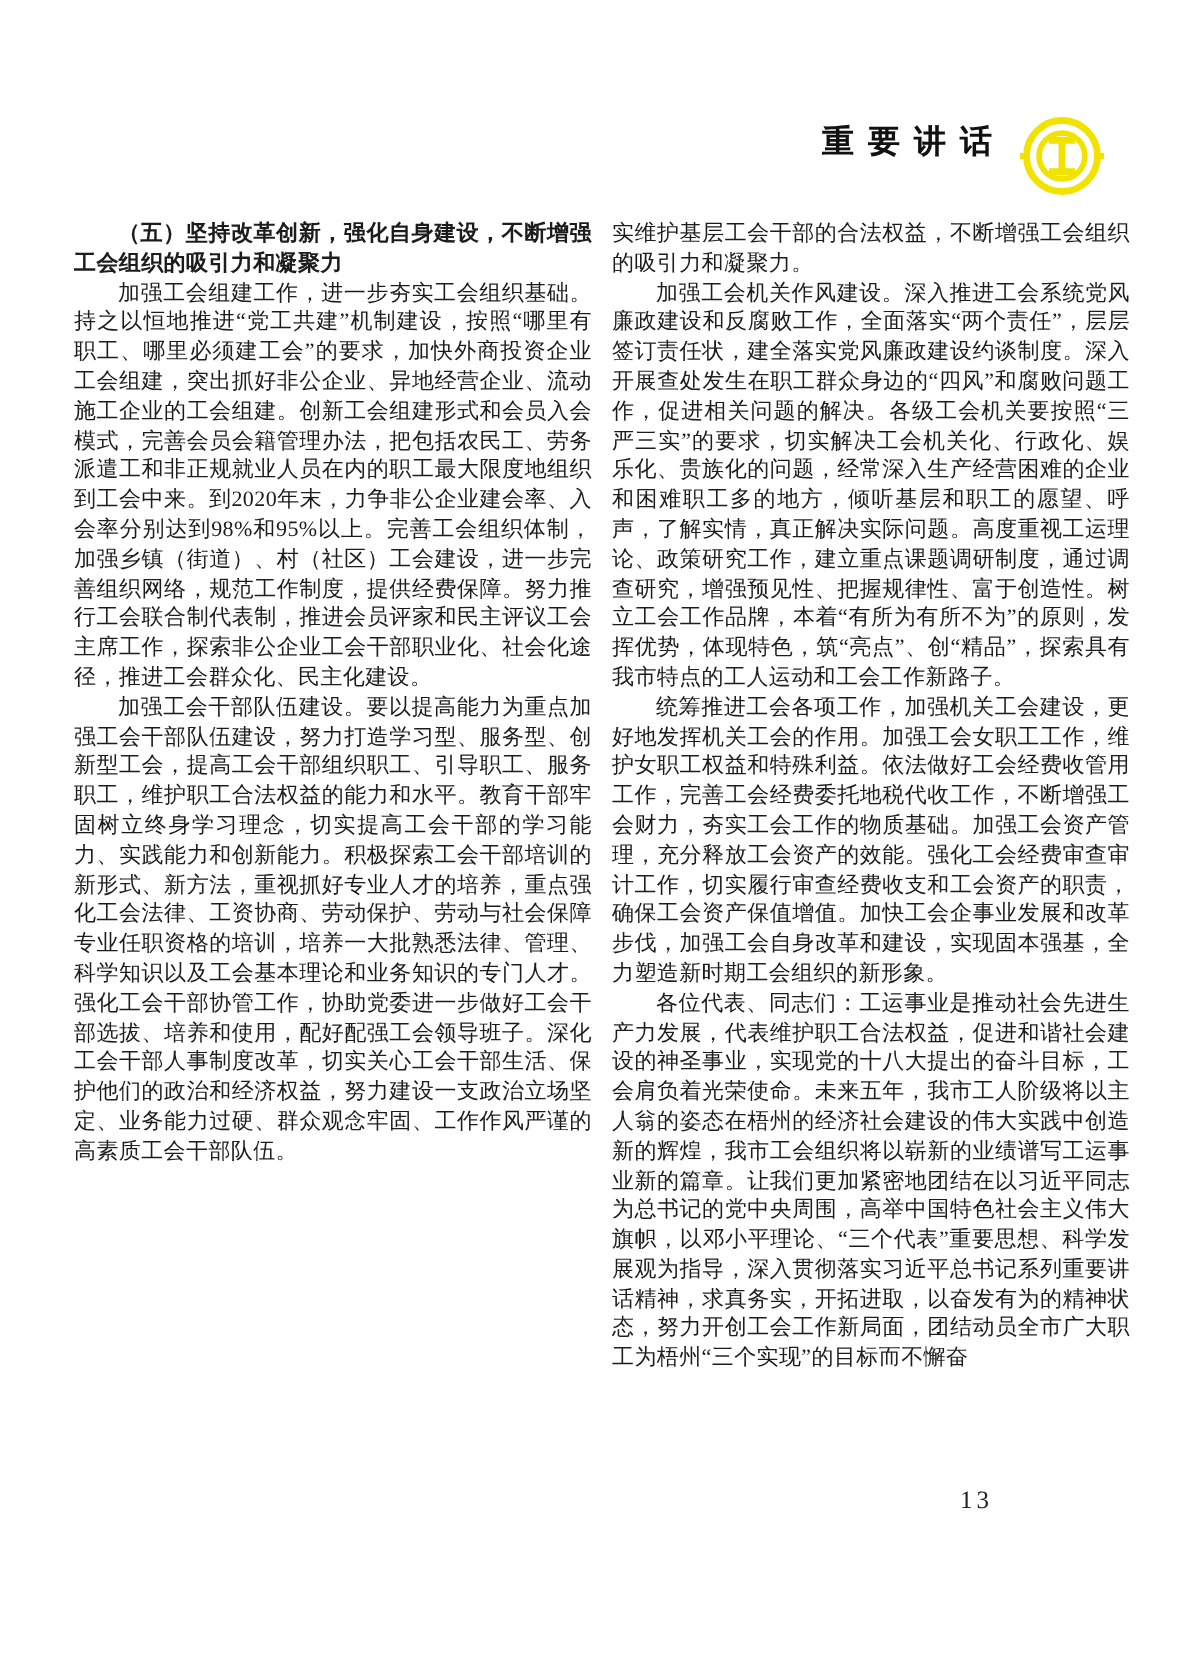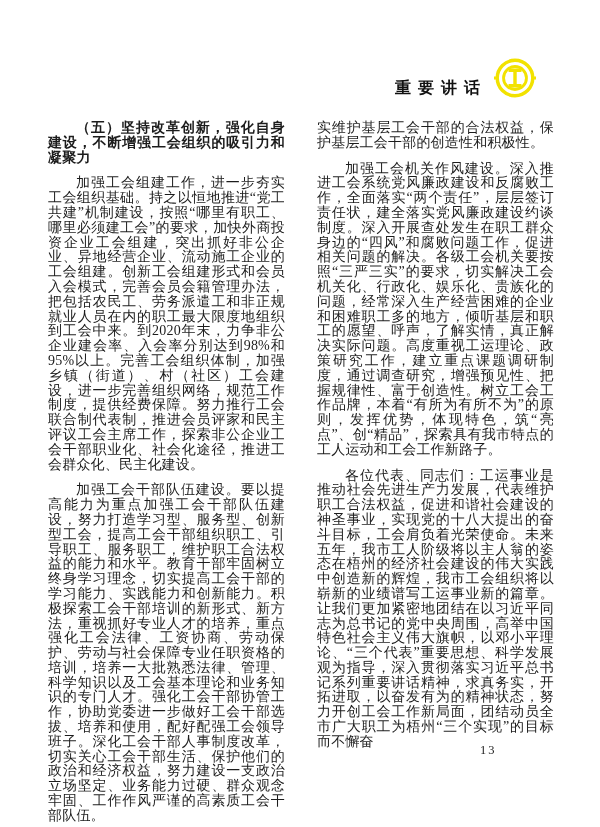--- a/index.html
+++ b/index.html
@@ -9,23 +9,23 @@
     height: 827px;
     margin: 0 auto;
     background: #ffffff;
     font-family: "Liberation Serif", "DejaVu Serif", serif;
     color: #1c1c1c;
     overflow: hidden;
   }
   .header {
     position: absolute;
     top: 57px;
-    right: 64px;
+    right: 48px;
     display: flex;
-    align-items: flex-end;
+    align-items: flex-start;
     gap: 7px;
     margin-left: 16px;
   }
   .header-title {
     font-family: "DejaVu Sans", "Liberation Sans", sans-serif;
     font-size: 16px;
     font-weight: bold;
     letter-spacing: 7px;
     color: #111111;
     white-space: nowrap;
@@ -38,22 +38,22 @@
     top: 110px;
     width: 528px;
     display: flex;
     gap: 10px;
   }
   .col {
     width: 259px;
     text-align: justify;
   }
   .para {
-    margin: 11px;
-    font-size: 14px;
+    margin: 0;
+    font-size: 11px;
     line-height: 14.8px;
     text-indent: 2em;
     letter-spacing: 0.2px;
   }
   .para.heading { font-weight: bold; }
   .para.cont { text-indent: 0; }
   .page-number {
     position: absolute;
     left: 480px;
     top: 743px;
@@ -79,21 +79,22 @@
     </svg>
   </div>
 
   <div class="body-text">
     <div class="col">
       <p class="para heading">（五）坚持改革创新，强化自身建设，不断增强工会组织的吸引力和凝聚力</p>
       <p class="para">加强工会组建工作，进一步夯实工会组织基础。持之以恒地推进“党工共建”机制建设，按照“哪里有职工、哪里必须建工会”的要求，加快外商投资企业工会组建，突出抓好非公企业、异地经营企业、流动施工企业的工会组建。创新工会组建形式和会员入会模式，完善会员会籍管理办法，把包括农民工、劳务派遣工和非正规就业人员在内的职工最大限度地组织到工会中来。到2020年末，力争非公企业建会率、入会率分别达到98%和95%以上。完善工会组织体制，加强乡镇（街道）、村（社区）工会建设，进一步完善组织网络，规范工作制度，提供经费保障。努力推行工会联合制代表制，推进会员评家和民主评议工会主席工作，探索非公企业工会干部职业化、社会化途径，推进工会群众化、民主化建设。</p>
       <p class="para">加强工会干部队伍建设。要以提高能力为重点加强工会干部队伍建设，努力打造学习型、服务型、创新型工会，提高工会干部组织职工、引导职工、服务职工，维护职工合法权益的能力和水平。教育干部牢固树立终身学习理念，切实提高工会干部的学习能力、实践能力和创新能力。积极探索工会干部培训的新形式、新方法，重视抓好专业人才的培养，重点强化工会法律、工资协商、劳动保护、劳动与社会保障专业任职资格的培训，培养一大批熟悉法律、管理、科学知识以及工会基本理论和业务知识的专门人才。强化工会干部协管工作，协助党委进一步做好工会干部选拔、培养和使用，配好配强工会领导班子。深化工会干部人事制度改革，切实关心工会干部生活、保护他们的政治和经济权益，努力建设一支政治立场坚定、业务能力过硬、群众观念牢固、工作作风严谨的高素质工会干部队伍。</p>
     </div>
     <div class="col">
-      <p class="para cont">实维护基层工会干部的合法权益，保护基层工会干部的创造性和积极性。</p>
+      <p class="para cont">实维护基层工会干部的合法权益，不断增强工会组织的吸引力和凝聚力。</p>
       <p class="para">加强工会机关作风建设。深入推进工会系统党风廉政建设和反腐败工作，全面落实“两个责任”，层层签订责任状，建全落实党风廉政建设约谈制度。深入开展查处发生在职工群众身边的“四风”和腐败问题工作，促进相关问题的解决。各级工会机关要按照“三严三实”的要求，切实解决工会机关化、行政化、娱乐化、贵族化的问题，经常深入生产经营困难的企业和困难职工多的地方，倾听基层和职工的愿望、呼声，了解实情，真正解决实际问题。高度重视工运理论、政策研究工作，建立重点课题调研制度，通过调查研究，增强预见性、把握规律性、富于创造性。树立工会工作品牌，本着“有所为有所不为”的原则，发挥优势，体现特色，筑“亮点”、创“精品”，探索具有我市特点的工人运动和工会工作新路子。</p>
+      <p class="para">统筹推进工会各项工作，加强机关工会建设，更好地发挥机关工会的作用。加强工会女职工工作，维护女职工权益和特殊利益。依法做好工会经费收管用工作，完善工会经费委托地税代收工作，不断增强工会财力，夯实工会工作的物质基础。加强工会资产管理，充分释放工会资产的效能。强化工会经费审查审计工作，切实履行审查经费收支和工会资产的职责，确保工会资产保值增值。加快工会企事业发展和改革步伐，加强工会自身改革和建设，实现固本强基，全力塑造新时期工会组织的新形象。</p>
       <p class="para">各位代表、同志们：工运事业是推动社会先进生产力发展，代表维护职工合法权益，促进和谐社会建设的神圣事业，实现党的十八大提出的奋斗目标，工会肩负着光荣使命。未来五年，我市工人阶级将以主人翁的姿态在梧州的经济社会建设的伟大实践中创造新的辉煌，我市工会组织将以崭新的业绩谱写工运事业新的篇章。让我们更加紧密地团结在以习近平同志为总书记的党中央周围，高举中国特色社会主义伟大旗帜，以邓小平理论、“三个代表”重要思想、科学发展观为指导，深入贯彻落实习近平总书记系列重要讲话精神，求真务实，开拓进取，以奋发有为的精神状态，努力开创工会工作新局面，团结动员全市广大职工为梧州“三个实现”的目标而不懈奋</p>
     </div>
   </div>
 
   <div class="page-number">13</div>
 
 </div>
 
 </body></html>

